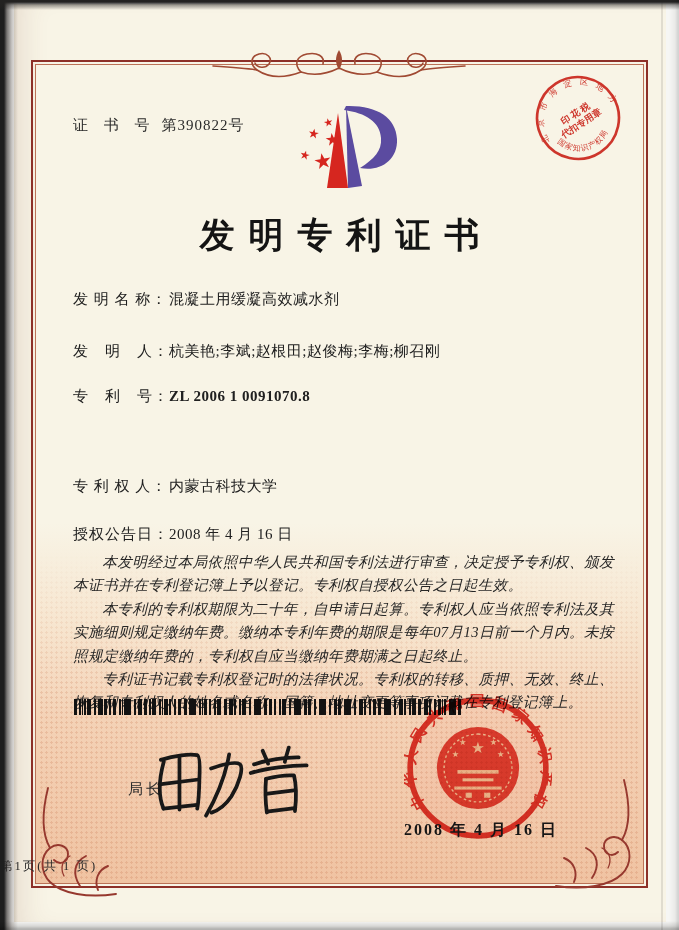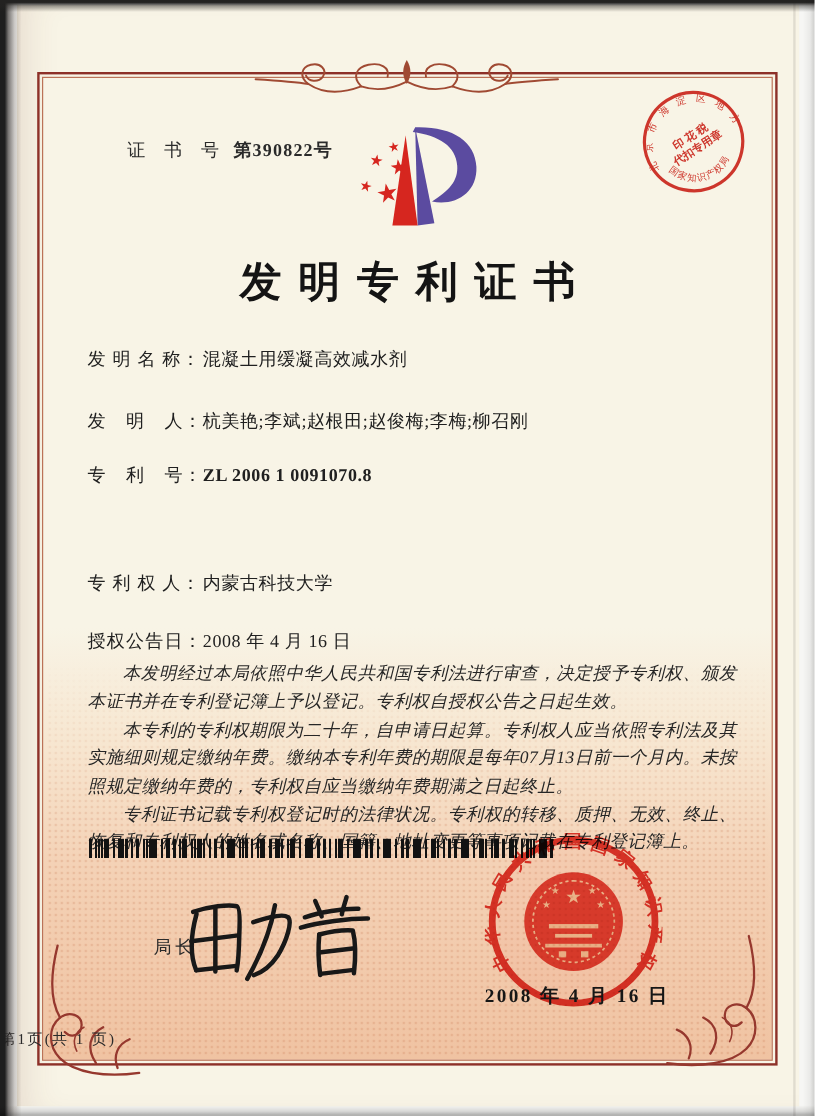--- a/index.html
+++ b/index.html
@@ -21,22 +21,22 @@
   
   .frame{position:absolute;left:31px;top:60px;width:617px;height:828px;border:2px solid #8d3028;box-sizing:border-box;z-index:1;}
   .frame-fill{position:absolute;inset:2px;border:1px solid #bb7257;
       background:linear-gradient(180deg,#f8f4e6 0%,#f8f4e6 56%,#f7e6d0 68%,#f4d2b6 80%,#f0c3a2 100%);}
   .dots{position:absolute;left:3px;right:3px;bottom:3px;height:330px;opacity:.55;pointer-events:none;
       background-image:radial-gradient(rgba(190,100,60,.35) 1px,rgba(0,0,0,0) 1.4px);background-size:5px 5px;
       -webkit-mask-image:linear-gradient(180deg,rgba(0,0,0,0),#000 45%);mask-image:linear-gradient(180deg,rgba(0,0,0,0),#000 45%);}
 
   .abs{position:absolute;z-index:2;}
   .cert-no{left:73px;top:116px;font-size:15px;color:#2a2a2a;}
-  .cert-no .lbl{letter-spacing:6px;margin-right:6px;margin-left:33px;}
-  .cert-no .val{letter-spacing:1px;font-weight:bold;}
+  .cert-no .lbl{letter-spacing:6px;margin-right:6px;}
+  .cert-no .val{letter-spacing:1px;}
 
   .logo{left:280px;top:100px;width:124px;height:94px;}
   .doc-title{left:0;right:0;top:212px;text-align:center;font-size:35px;font-weight:700;
              letter-spacing:14px;padding-left:14px;color:#141414;}
 
   .field{left:73px;display:flex;align-items:baseline;font-size:15px;color:#202020;}
   .field .flabel{display:inline-block;min-width:96px;letter-spacing:1px;white-space:pre;}
   .field .fvalue{letter-spacing:.5px;}
   .f0{top:290px}.f1{top:342px}.f2{top:387px}.f3{top:435px}.f4{top:477px}.f5{top:525px}
   .f2 .fvalue{font-weight:700;}

